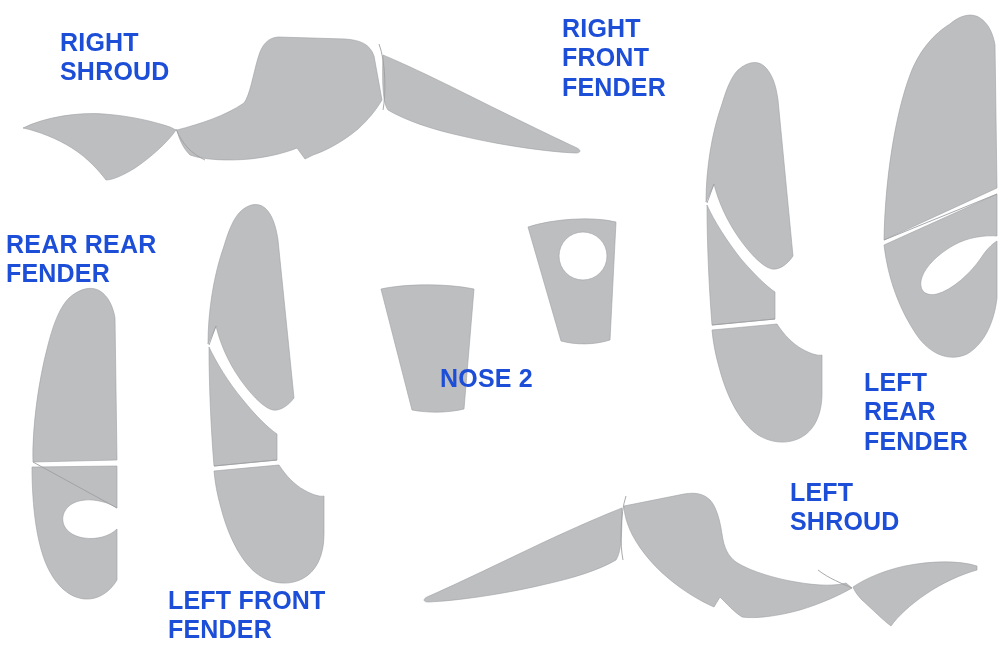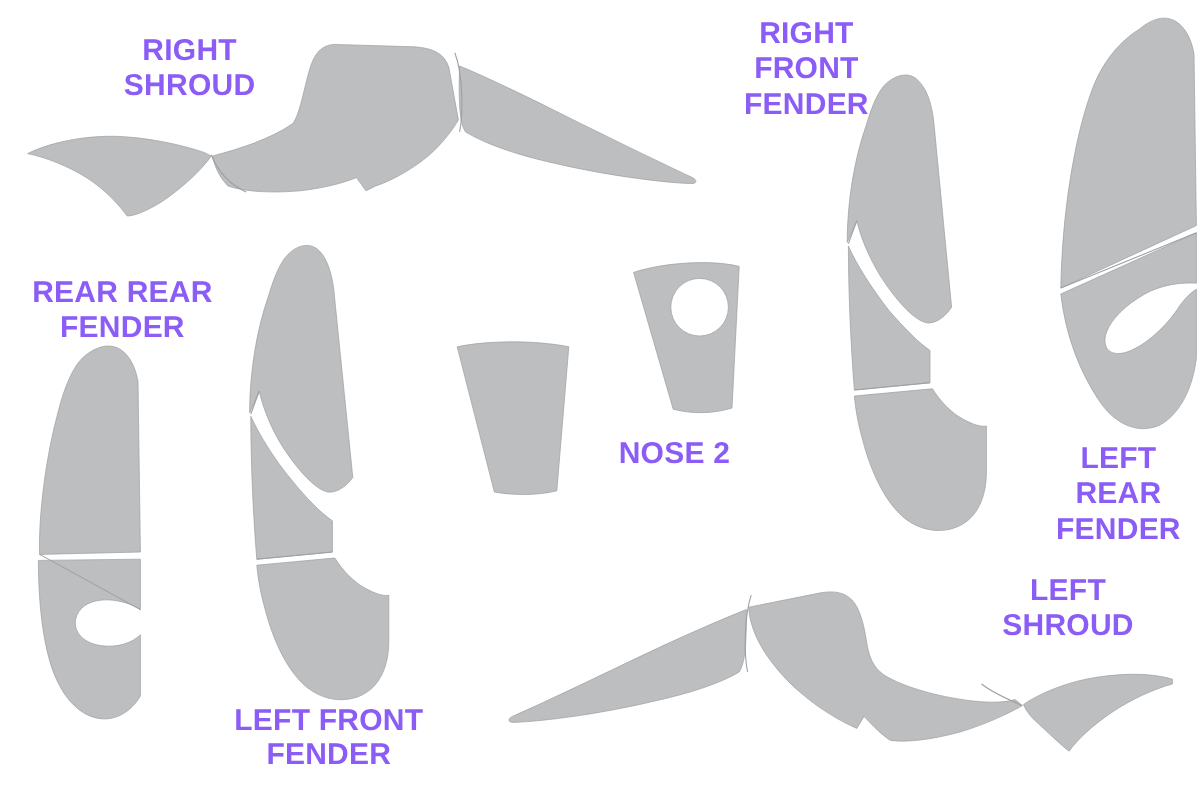--- a/index.html
+++ b/index.html
@@ -43,30 +43,29 @@
     stroke: #9d9fa2;
     stroke-width: 0.9;
   }
   .panel-label {
     position: absolute;
     font-family: "Liberation Sans", sans-serif;
     font-weight: bold;
     font-size: 25px;
     line-height: 1.17;
     letter-spacing: 0.2px;
-    color: #8b5cf6;
+    color: #1d4ed8;
     white-space: pre-line;
-    text-align: center;
     user-select: none;
   }
   .lbl-right-shroud      { left: 60px;  top: 28px;  width: 196px; }
   .lbl-right-front-fender{ left: 562px; top: 14px;  width: 220px; }
   .lbl-right-rear-fender { left: 6px;   top: 230px; width: 192px; }
   .lbl-nose              { left: 330px; top: 252px; width: 200px; }
-  .lbl-nose2             { left: 452px; top: 364px; width: 220px; }
+  .lbl-nose2             { left: 440px; top: 364px; width: 220px; }
   .lbl-left-rear-fender  { left: 864px; top: 368px; width: 136px; }
   .lbl-left-shroud       { left: 790px; top: 478px; width: 200px; }
   .lbl-left-front-fender { left: 168px; top: 586px; width: 212px; }
 </style>
 </head>
 <body>
 
 <div id="stage">
 
   <svg id="kit-svg" viewBox="0 0 1000 660" xmlns="http://www.w3.org/2000/svg">

